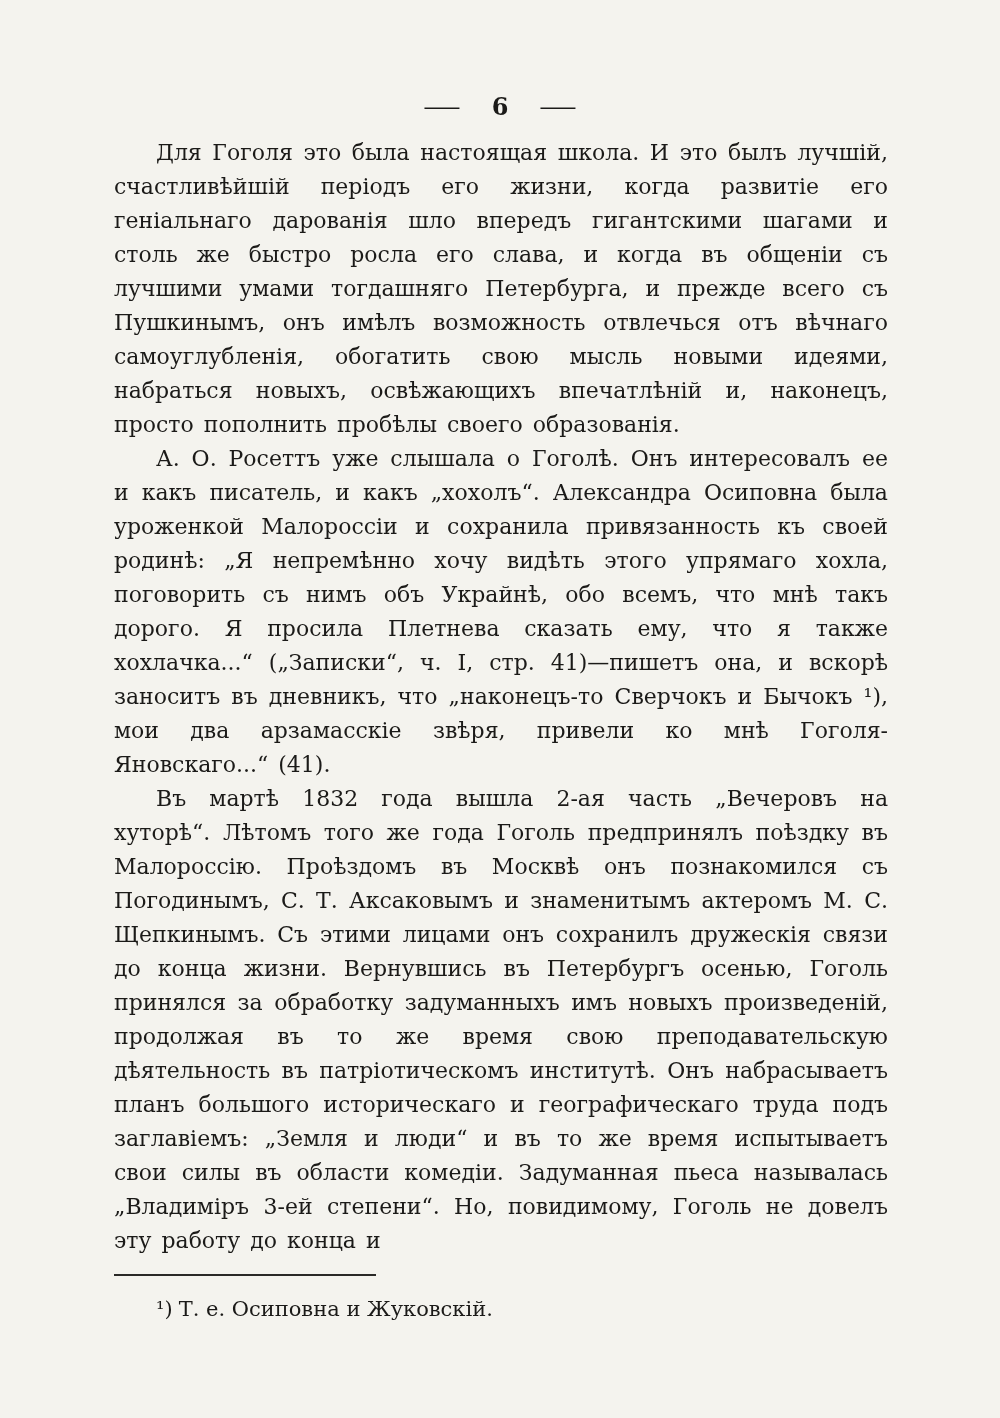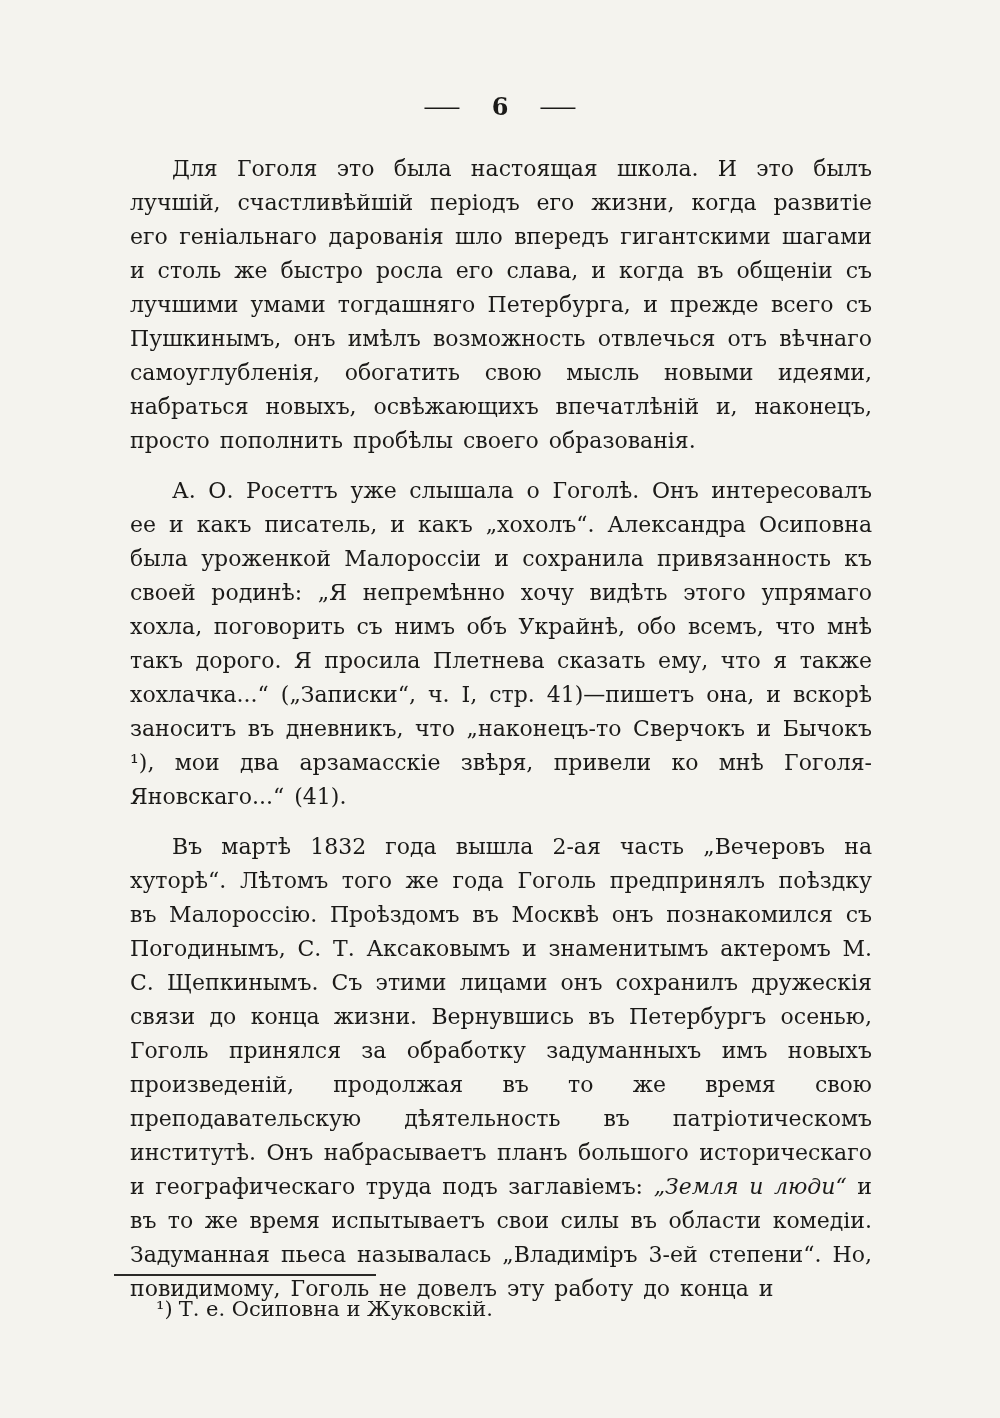--- a/index.html
+++ b/index.html
@@ -40,26 +40,25 @@
     position: absolute;
     top: 136px;
     left: 114px;
     width: 774px;
     font-size: 22px;
     line-height: 34px;
     text-align: justify;
     word-spacing: 3px;
   }
   .text-block p {
-    margin: 16px;
+    margin: 0;
     padding: 0;
     text-indent: 42px;
   }
   .italic {
-    font-style: italic;
   }
   .footnote-rule {
     position: absolute;
     left: 114px;
     top: 1274px;
     width: 262px;
     border: none;
     border-top: 2px solid #2a2927;
     margin: 0;
   }

